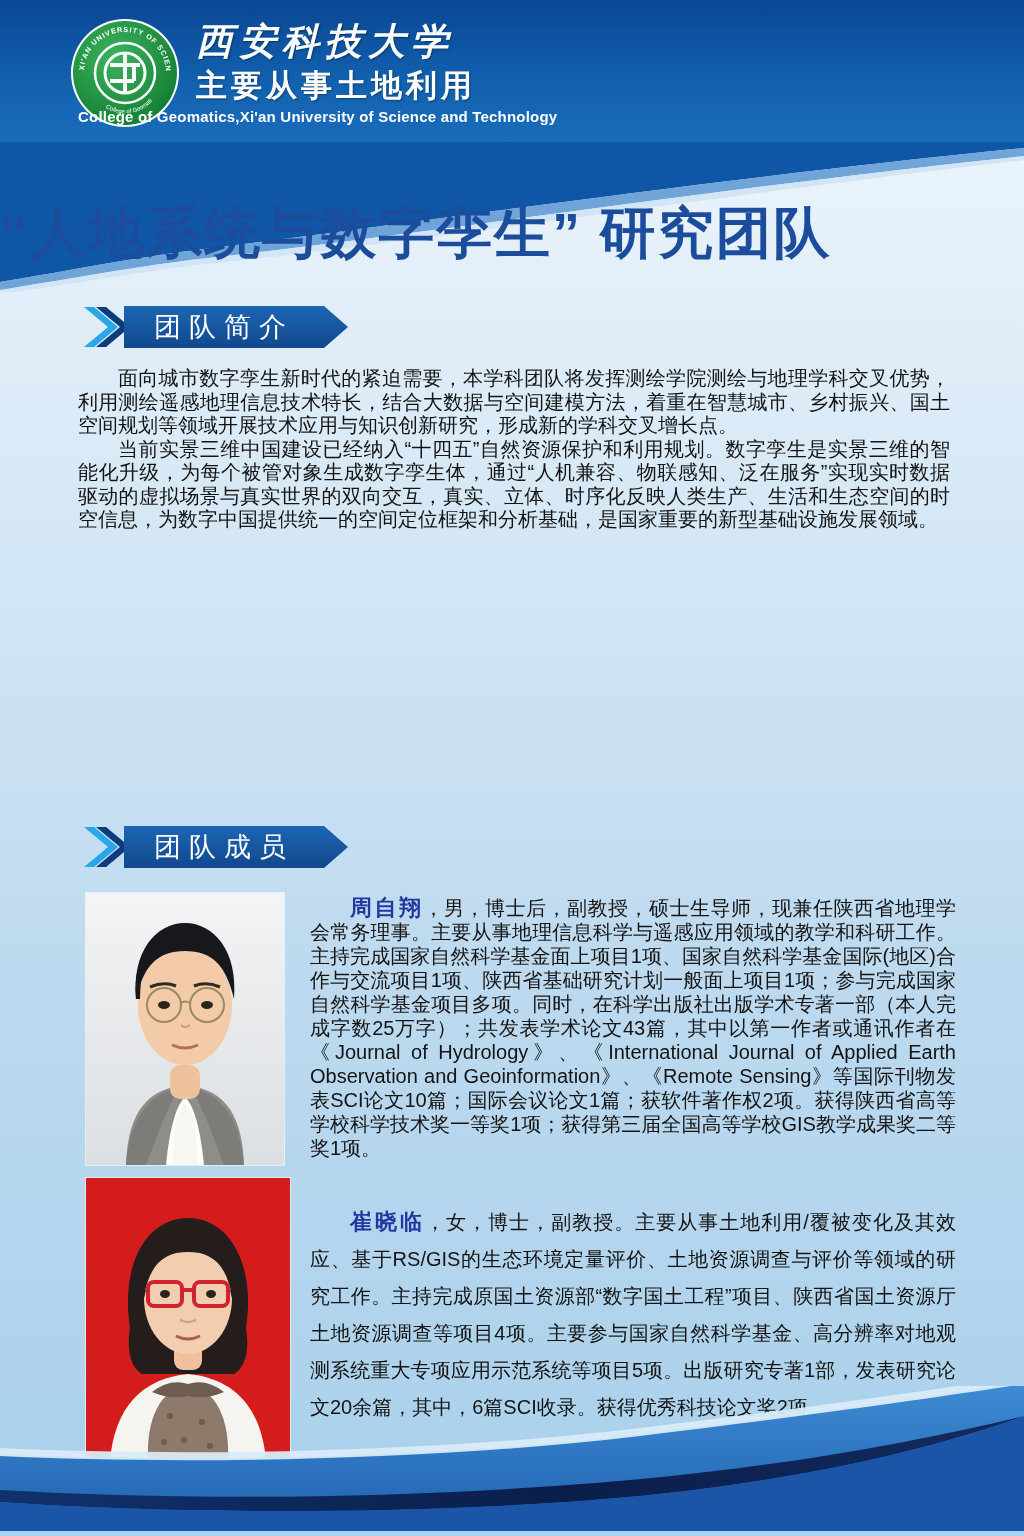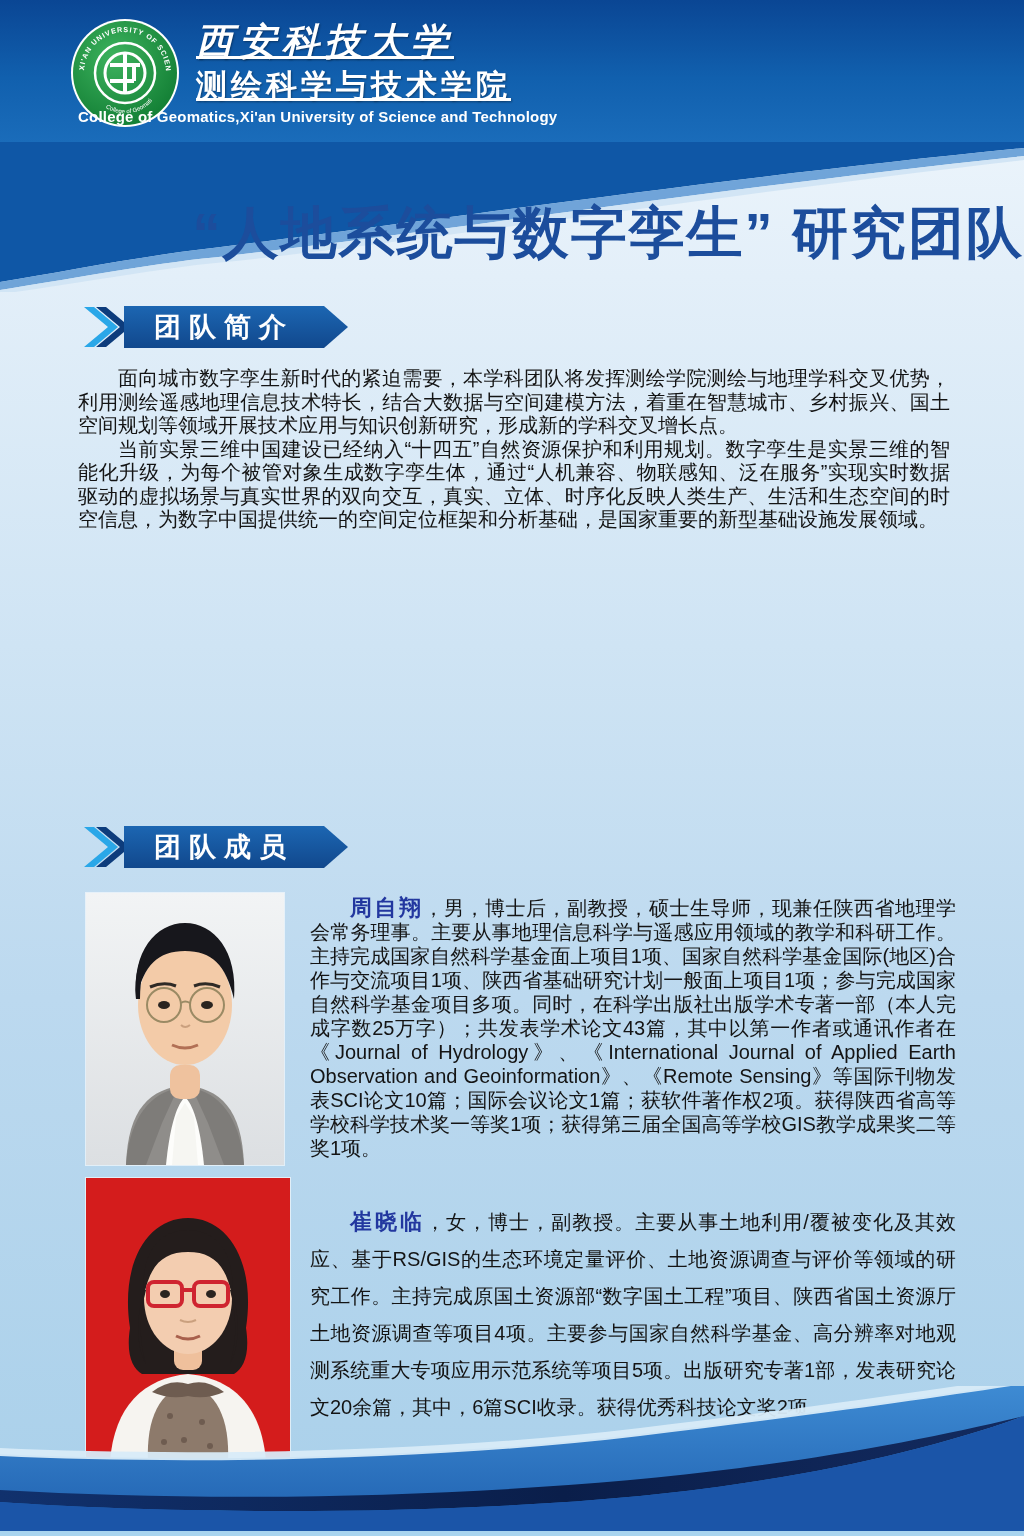--- a/index.html
+++ b/index.html
@@ -4,37 +4,37 @@
 <style>
   html,body{margin:0;padding:0;}
   body{font-family:"Liberation Sans","DejaVu Sans",sans-serif;}
   .page{position:relative;width:1024px;height:1536px;overflow:hidden;
         background:linear-gradient(180deg,#f3f9fd 0%,#e3eff9 18%,#cfe4f4 42%,#bcd9ef 65%,#a9d0ea 100%);}
 
   
   .top-band{position:absolute;top:0;left:0;width:1024px;height:142px;
             background:linear-gradient(180deg,#0a4694 0%,#1160ae 55%,#1a6cba 100%);}
   .logo{position:absolute;top:18px;left:70px;width:110px;height:110px;}
-  .head-text{position:absolute;top:22px;left:196px;color:#fff;text-decoration:underline;}
+  .head-text{position:absolute;top:22px;left:196px;color:#fff;}
   .uni-name{font-family:"DejaVu Serif",serif;font-style:italic;font-weight:bold;
             font-size:37px;letter-spacing:6px;line-height:1.05;text-shadow:1px 1px 2px rgba(0,0,0,.35);}
   .college-name{font-size:31px;font-weight:bold;letter-spacing:4px;margin-top:4px;text-shadow:1px 1px 2px rgba(0,0,0,.35);}
   .college-en{position:absolute;top:108px;left:78px;width:560px;color:#fff;font-size:15px;font-weight:bold;letter-spacing:.2px;}
   .head-swoosh{position:absolute;top:142px;left:0;width:1024px;height:150px;display:block;}
 
   
-  .main-title{position:absolute;top:196px;left:0;width:1024px;text-align:right;
+  .main-title{position:absolute;top:196px;left:0;width:1024px;text-align:left;
               color:#1c4d9c;font-size:56px;font-weight:900;letter-spacing:2px;white-space:nowrap;}
 
   
   .banner{position:absolute;left:84px;display:flex;align-items:stretch;height:42px;}
   .banner-chevron{width:46px;height:42px;flex:0 0 auto;margin-right:-6px;}
   .banner-body{background:linear-gradient(180deg,#1c66b2 0%,#11488d 100%);
                clip-path:polygon(0 0,calc(100% - 24px) 0,100% 50%,calc(100% - 24px) 100%,0 100%);
-               color:#fff;font-size:27px;font-weight:bold;letter-spacing:8px;
+               color:#fff;font-size:27px;font-weight:normal;letter-spacing:8px;
                padding:4px 54px 4px 30px;display:flex;align-items:center;}
 
   
   .intro-text{position:absolute;top:367px;left:78px;width:872px;
               font-size:20px;line-height:23.5px;color:#141414;text-align:justify;}
   .intro-text p{margin:0;text-indent:2em;}
   .members-line{margin:0;text-indent:2em;}
   .members-label{color:#1b2f9e;font-weight:bold;font-size:21px;}
 
   
@@ -72,21 +72,21 @@
         <textPath href="#arcT" startOffset="2%">XI'AN UNIVERSITY OF SCIENCE &amp; TECHNOLOGY</textPath>
       </text>
       <text font-size="6" fill="#fff">
         <textPath href="#arcB" startOffset="18%">College of Geomatics</textPath>
       </text>
       <ellipse cx="55" cy="55" rx="20" ry="20" fill="none" stroke="#fff" stroke-width="3"></ellipse>
       <path d="M55,35 V75 M40,47 H70 M40,63 H64 M64,47 V63" stroke="#fff" stroke-width="4" fill="none"></path>
     </svg>
     <div class="head-text">
       <div class="uni-name">西安科技大学</div>
-      <div class="college-name">测绘科学与技术学院</div>
+      <div class="college-name">主要从事土地利用</div>
     </div>
     <div class="college-en">College of  Geomatics,Xi'an University of Science and Technology</div>
   </div>
 
   <svg class="head-swoosh" viewBox="0 0 1024 150" preserveAspectRatio="none">
     <path d="M0,0 H1024 V6 C700,38 380,86 180,110 C110,120 50,132 0,140 Z" fill="#0f57a6"></path>
     <path d="M0,140 C50,132 110,120 180,110 C380,86 700,38 1024,6 V14 C700,48 400,96 190,118 C115,128 52,140 0,148 Z" fill="#5b97d2" opacity=".85"></path>
     <path d="M0,148 C52,140 115,128 190,118 C400,96 700,48 1024,14 V18 C710,54 410,102 196,123 C120,133 54,145 0,152 Z" fill="#cfe3f4" opacity=".9"></path>
   </svg>
 

